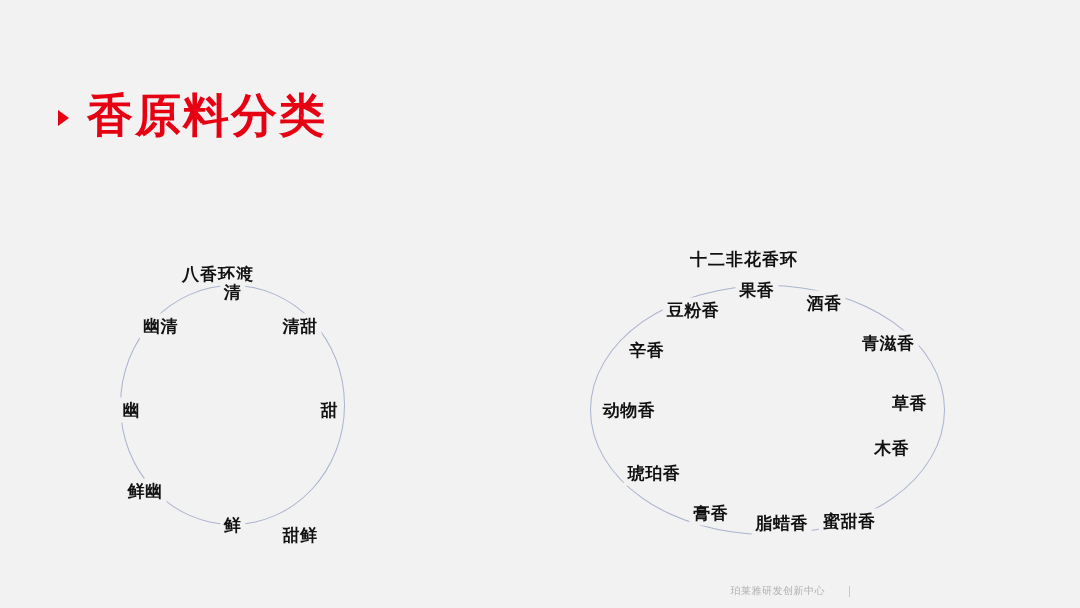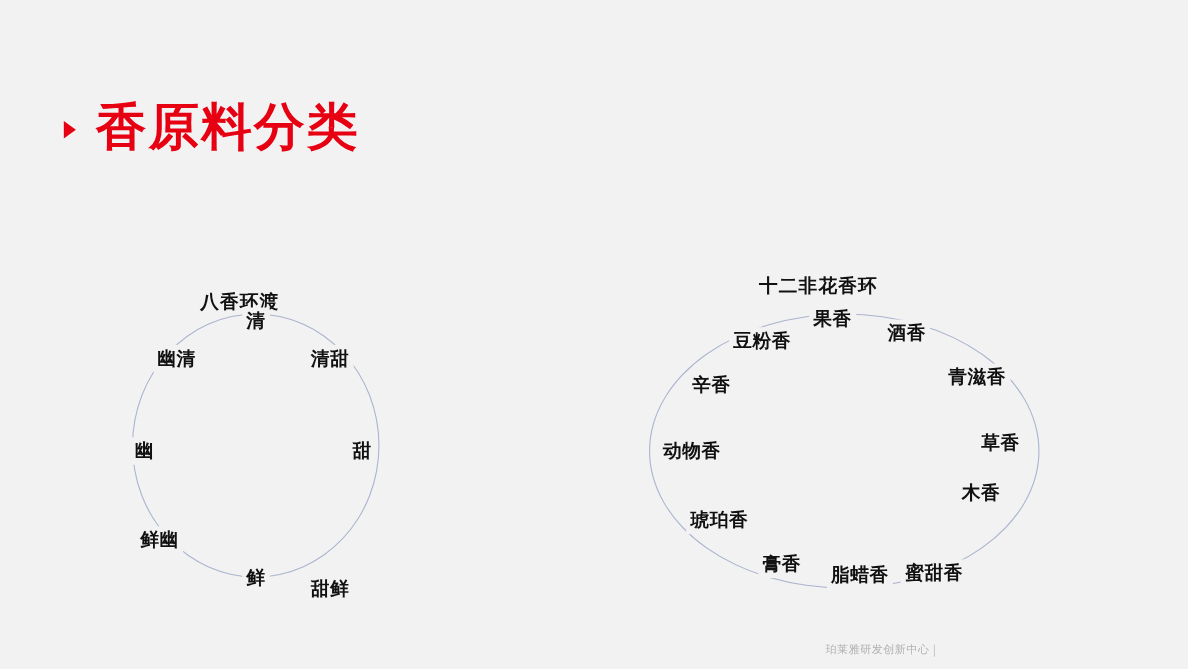--- a/index.html
+++ b/index.html
@@ -116,21 +116,21 @@
     letter-spacing: 0.5px;
   }
 
   
   .footer {
     position: absolute;
     right: 18px;
     bottom: 10px;
     display: flex;
     align-items: center;
-    gap: 4px;
+    gap: 24px;
   }
   .footer-cn {
     font-size: 10px;
     color: #b0b0b0;
     letter-spacing: 0.5px;
   }
   .footer-sep {
     width: 1px;
     height: 11px;
     background: #c9c9c9;

